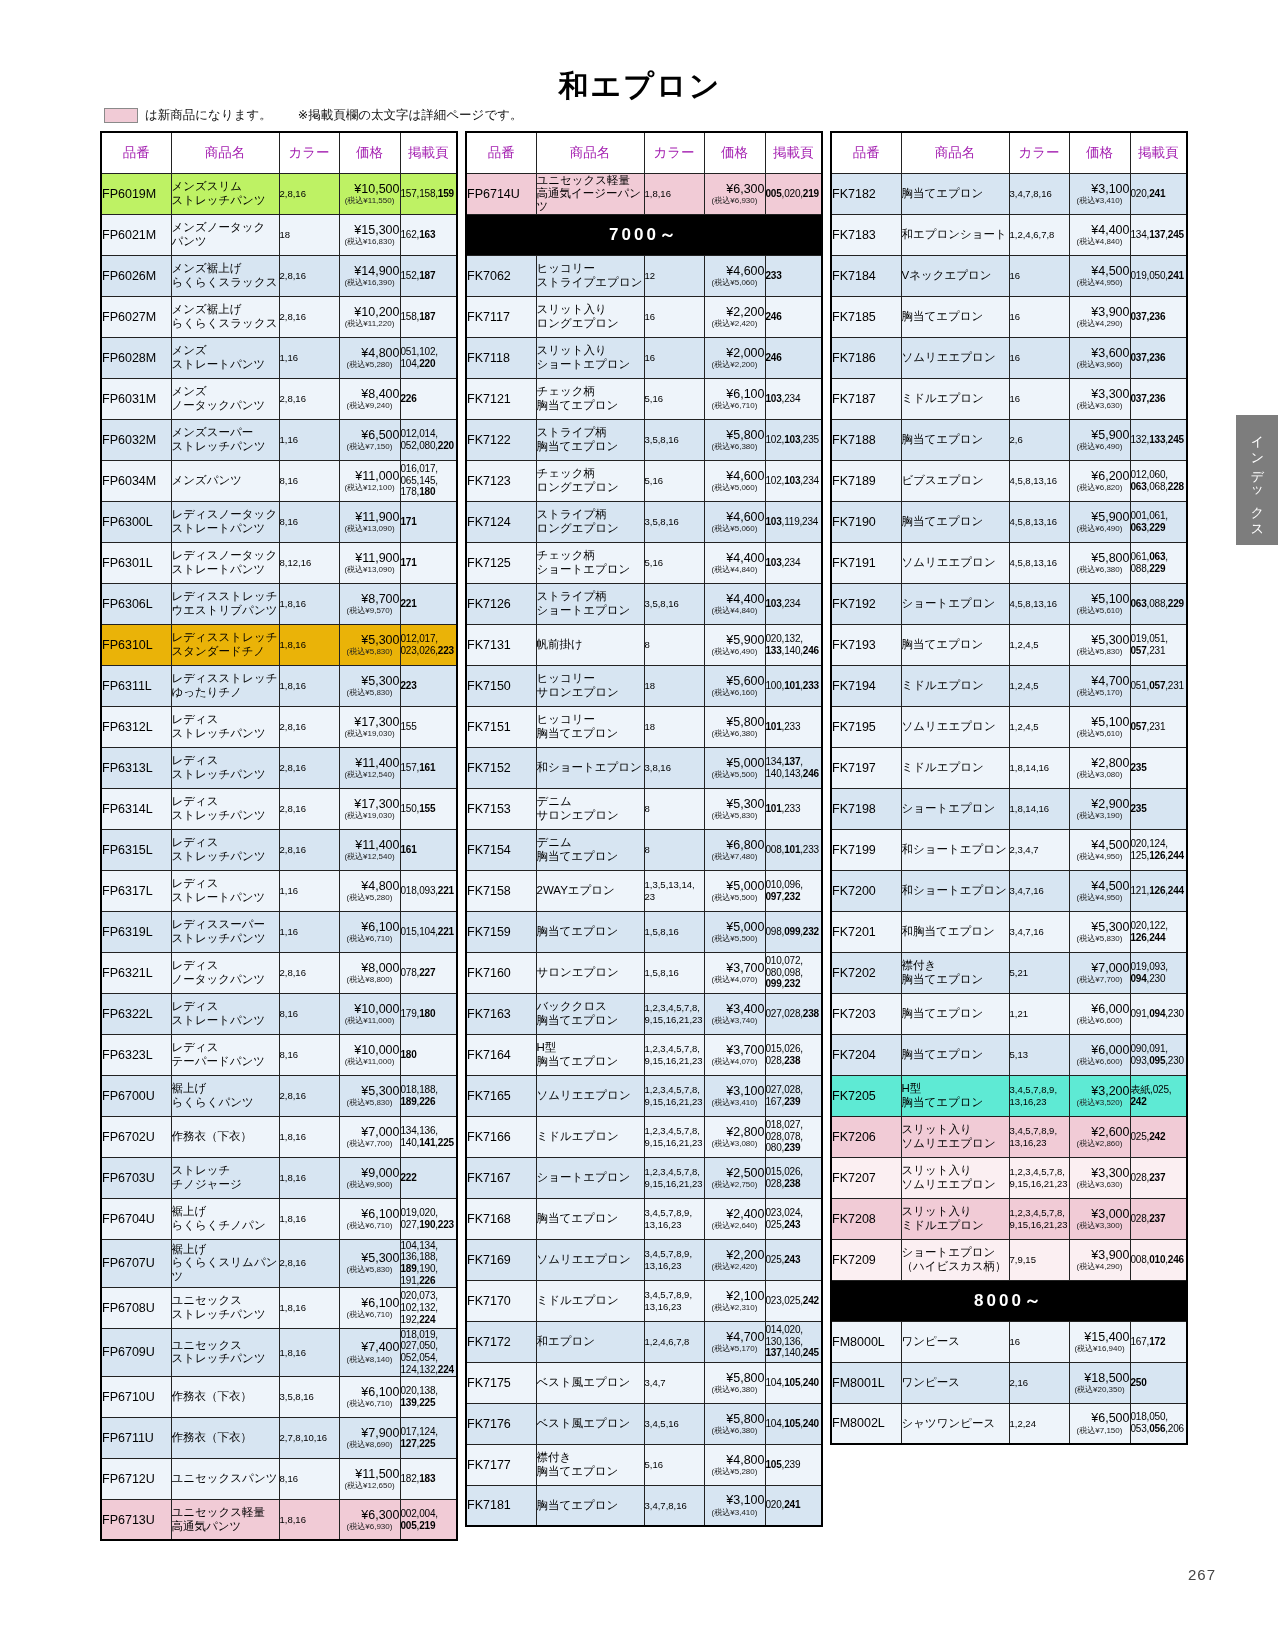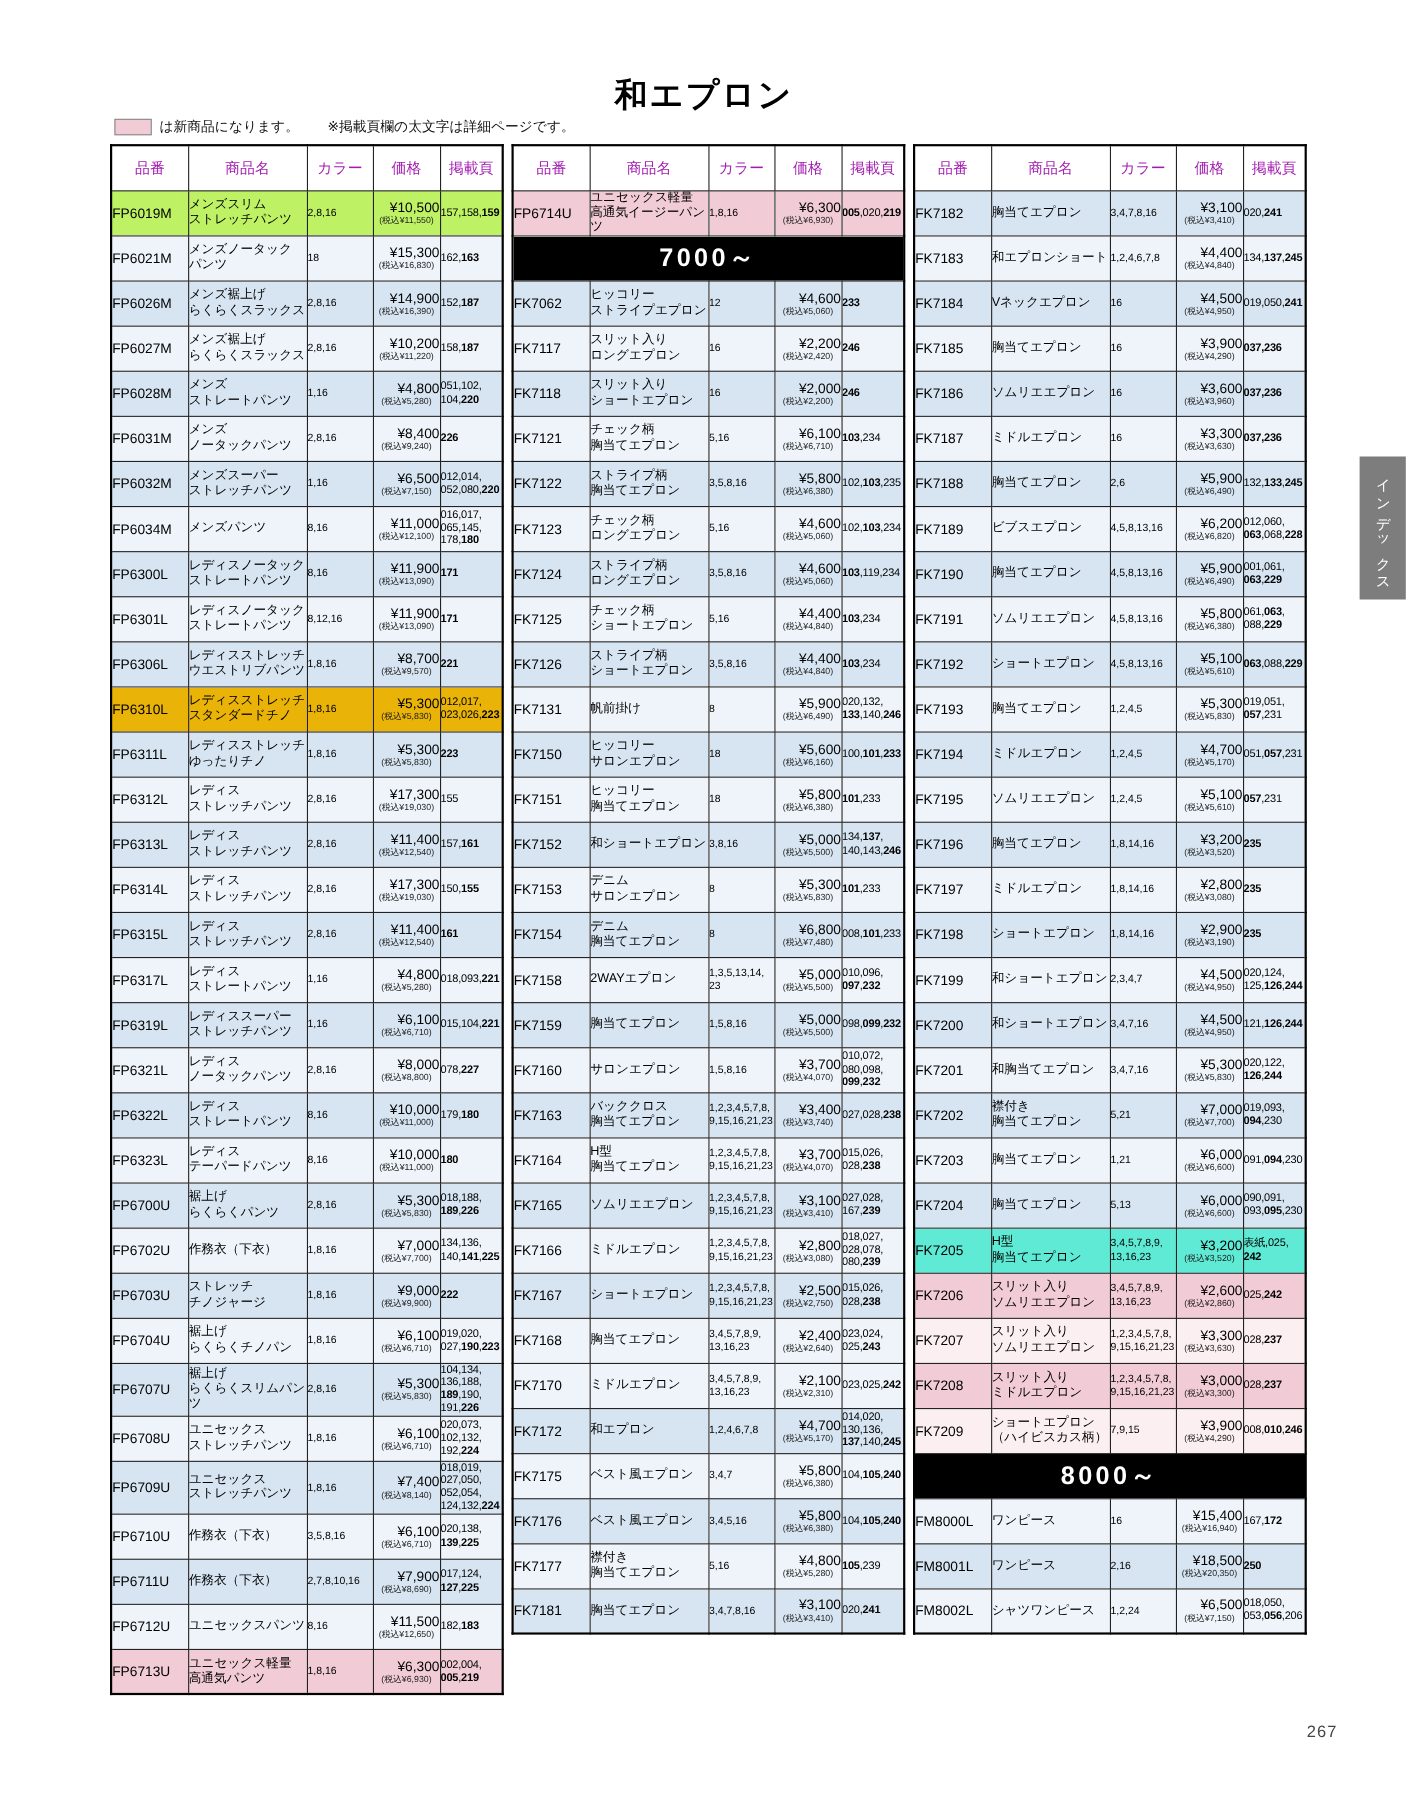--- a/index.html
+++ b/index.html
@@ -36,21 +36,21 @@
   table.price-table tr{height:41px;}
   td.c-id{font-size:12.5px;padding-left:4px;color:#000;}
   td.c-name{font-size:11.5px;line-height:1.15;padding-left:4px;white-space:pre-line;color:#000;}
   td.c-col{font-size:9.5px;line-height:1.2;padding-left:3px;color:#000;}
   td.c-price{text-align:right;padding-right:3px;color:#000;}
   td.c-price .p{font-size:12.5px;line-height:1.15;}
   td.c-price .t{font-size:8px;line-height:1.2;white-space:nowrap;text-align:center;color:#222;}
   td.c-pages{font-size:10px;line-height:1.18;padding-left:3px;letter-spacing:-0.2px;color:#000;}
   td.c-pages .b{font-weight:bold;}
   tr.section-row td{
-    background:#000;color:#fff;text-align:center;font-size:23px;font-weight:bold;letter-spacing:3px;
+    background:#000;color:#fff;text-align:center;font-size:17px;font-weight:bold;letter-spacing:3px;
   }
   .side-tab{
     position:absolute;left:1236px;top:415px;width:42px;height:130px;background:#7d7d7d;
     color:#fff;display:flex;align-items:center;justify-content:center;
     writing-mode:vertical-rl;font-size:13px;letter-spacing:3px;
   }
   .page-num{
     position:absolute;left:1188px;top:1566px;font-size:15px;color:#444;letter-spacing:1px;
   }
 </style>
@@ -728,20 +728,30 @@
           <tr style="background: rgb(238, 244, 250);">
             <td class="c-id">FK7168</td>
             <td class="c-name">胸当てエプロン</td>
             <td class="c-col">3,​4,​5,​7,​8,​9,​13,​16,​23</td>
             <td class="c-price">
               <div class="p">¥2,400</div>
               <div class="t">(税込¥2,640)</div>
             </td>
             <td class="c-pages"><span>023,​024,​</span><span>025,​</span><span class="b">243</span></td>
           </tr>
+          <tr style="background: rgb(215, 229, 242);">
+            <td class="c-id">FK7169</td>
+            <td class="c-name">ソムリエエプロン</td>
+            <td class="c-col">3,​4,​5,​7,​8,​9,​13,​16,​23</td>
+            <td class="c-price">
+              <div class="p">¥2,200</div>
+              <div class="t">(税込¥2,420)</div>
+            </td>
+            <td class="c-pages"><span>025,​</span><span class="b">243</span></td>
+          </tr>
           <tr style="background: rgb(238, 244, 250);">
             <td class="c-id">FK7170</td>
             <td class="c-name">ミドルエプロン</td>
             <td class="c-col">3,​4,​5,​7,​8,​9,​13,​16,​23</td>
             <td class="c-price">
               <div class="p">¥2,100</div>
               <div class="t">(税込¥2,310)</div>
             </td>
             <td class="c-pages"><span>023,​025,​</span><span class="b">242</span></td>
           </tr>
@@ -951,30 +961,20 @@
           <tr style="background: rgb(238, 244, 250);">
             <td class="c-id">FK7195</td>
             <td class="c-name">ソムリエエプロン</td>
             <td class="c-col">1,​2,​4,​5</td>
             <td class="c-price">
               <div class="p">¥5,100</div>
               <div class="t">(税込¥5,610)</div>
             </td>
             <td class="c-pages"><span class="b">057</span><span>,​231</span></td>
           </tr>
-          <tr style="background: rgb(215, 229, 242);">
-            <td class="c-id">FK7196</td>
-            <td class="c-name">胸当てエプロン</td>
-            <td class="c-col">1,​8,​14,​16</td>
-            <td class="c-price">
-              <div class="p">¥3,200</div>
-              <div class="t">(税込¥3,520)</div>
-            </td>
-            <td class="c-pages"><span class="b">235</span></td>
-          </tr>
           <tr style="background: rgb(238, 244, 250);">
             <td class="c-id">FK7197</td>
             <td class="c-name">ミドルエプロン</td>
             <td class="c-col">1,​8,​14,​16</td>
             <td class="c-price">
               <div class="p">¥2,800</div>
               <div class="t">(税込¥3,080)</div>
             </td>
             <td class="c-pages"><span class="b">235</span></td>
           </tr>

